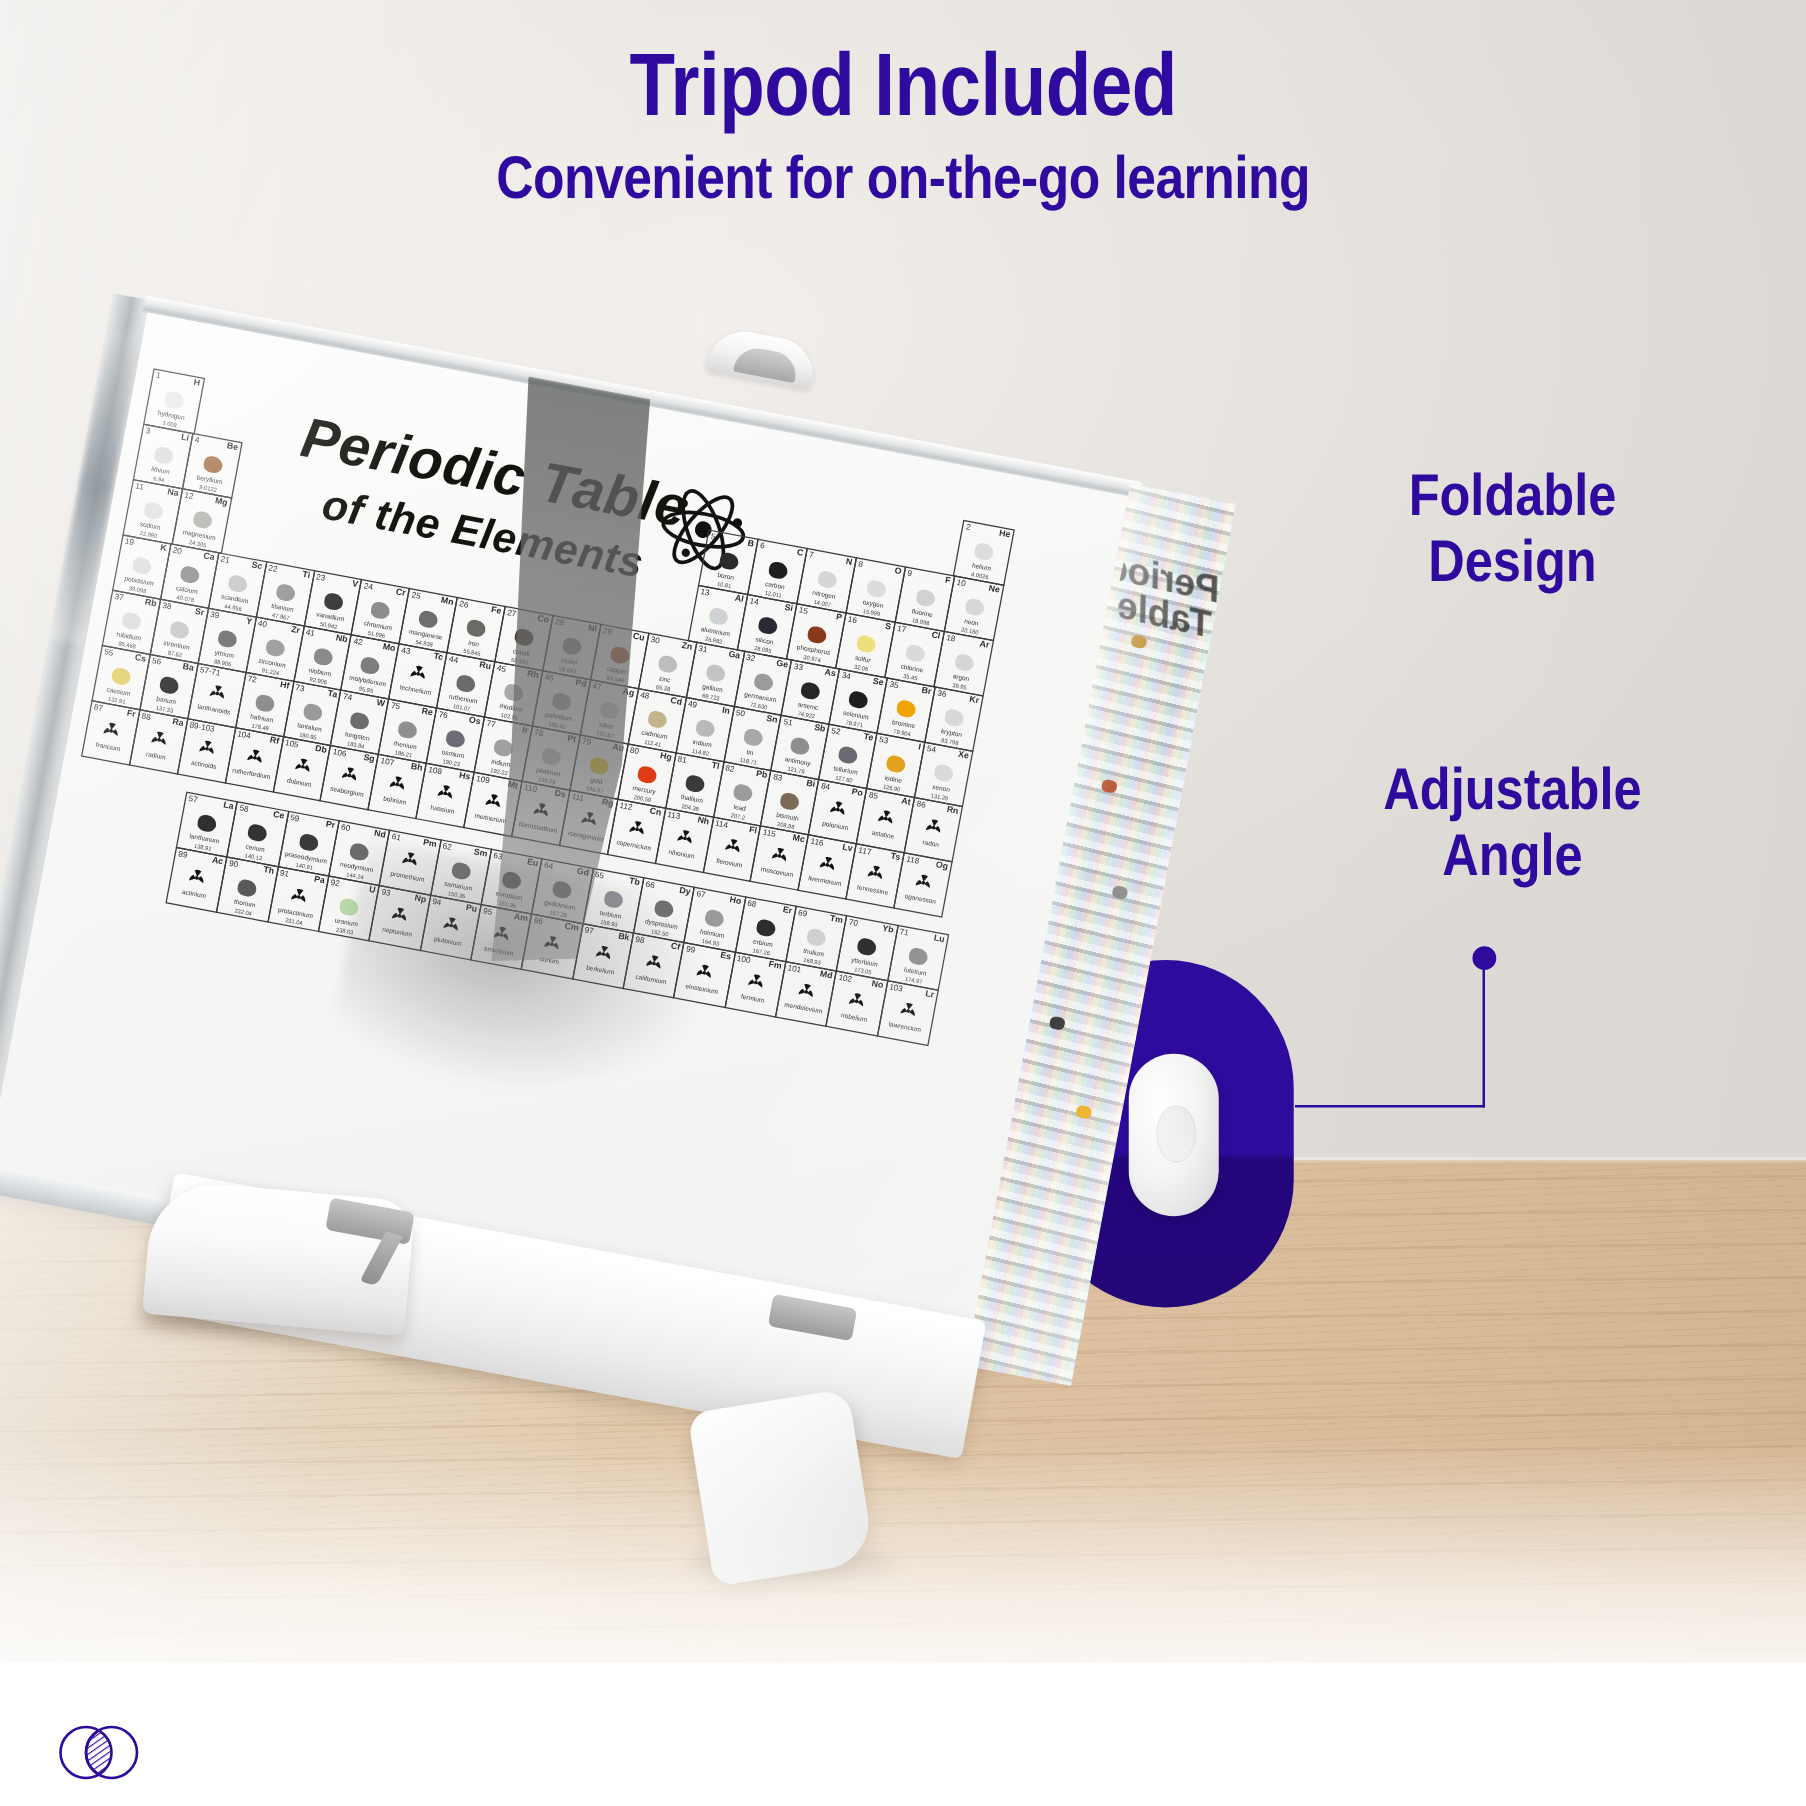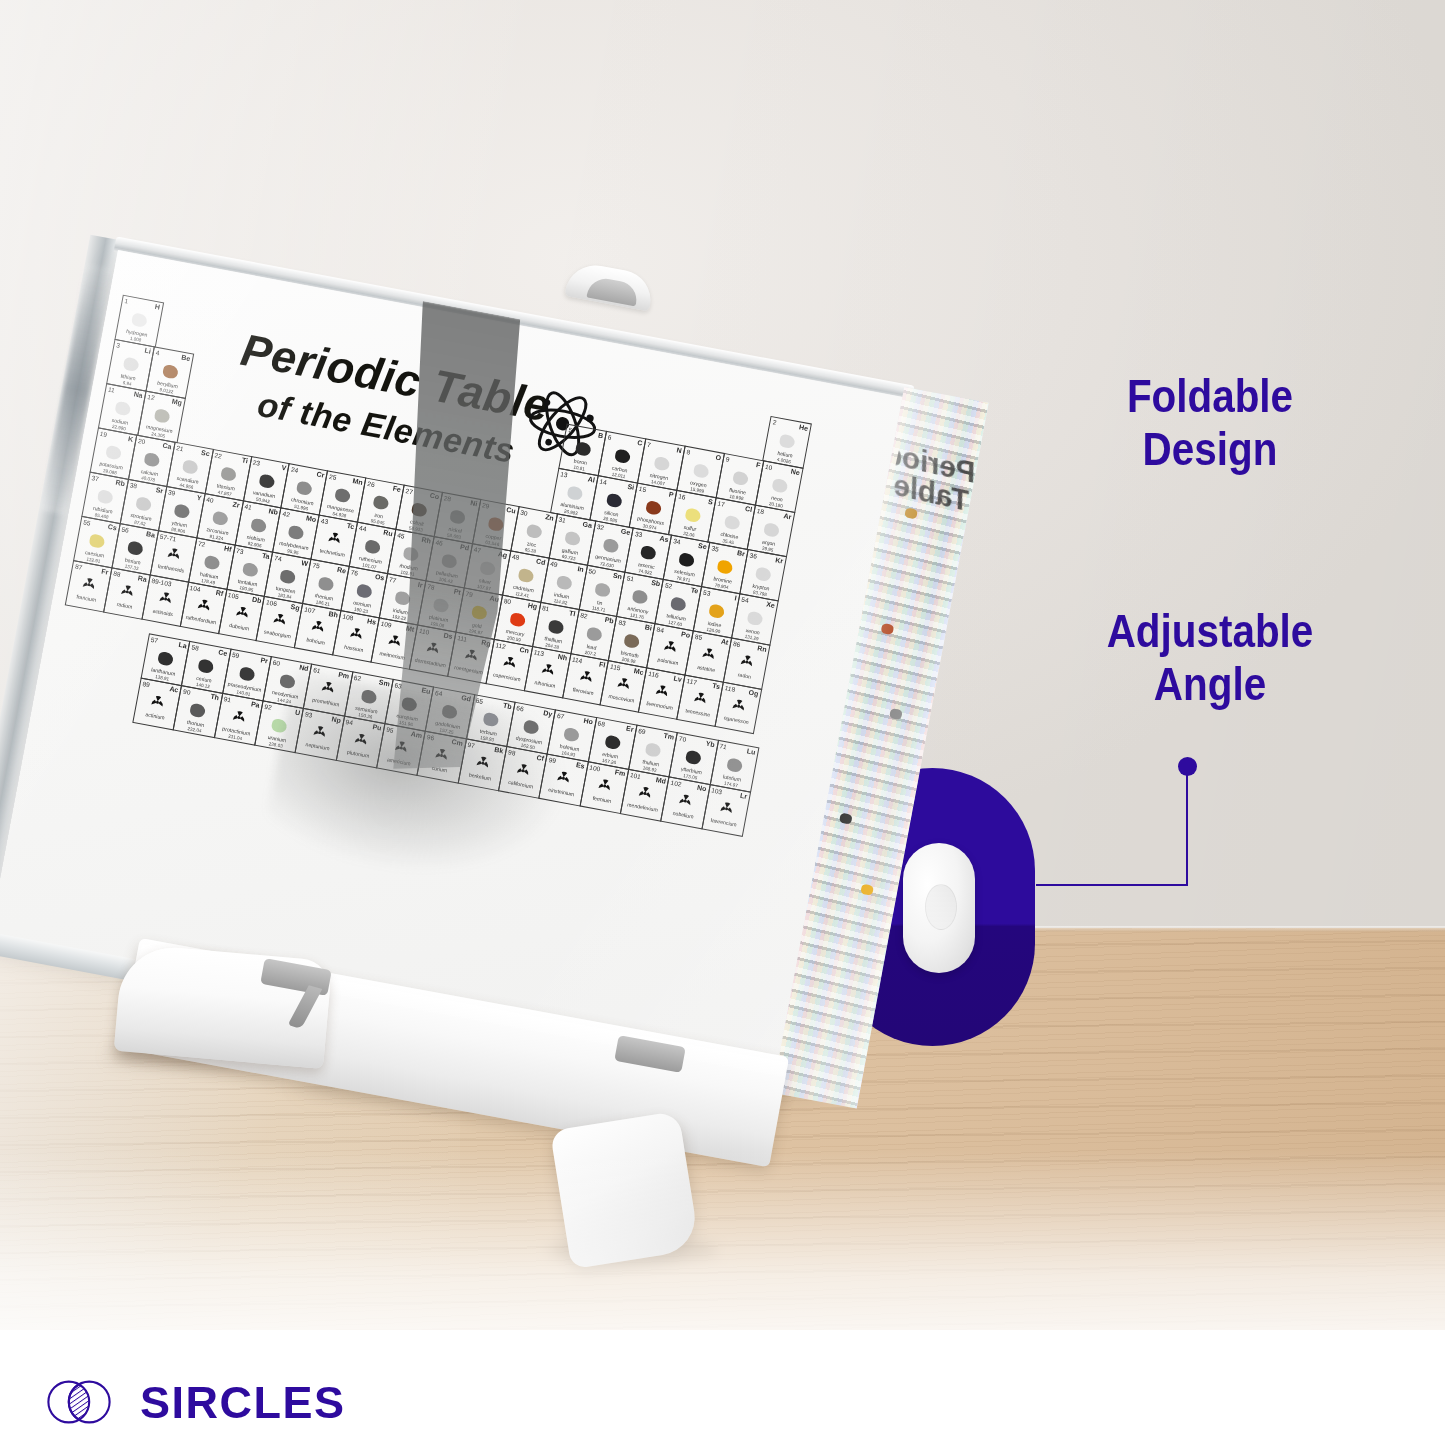--- a/index.html
+++ b/index.html
@@ -312,20 +312,24 @@
 <div id="stage">
 
   <div class="backdrop"></div>
   <div class="backdrop-vignette"></div>
   <div class="desk"></div>
   <div class="desk-grain"></div>
   <div class="desk-grain2"></div>
   <div class="desk-edge"></div>
   <div class="desk-left-fade"></div>
 
+  <div class="headline">
+    <div class="h1">Tripod Included</div>
+    <div class="h2">Convenient for on-the-go learning</div>
+  </div>
 
   <div class="hi-disc-wide"></div>
 
   <div class="plate-shadow"></div>
 
   <div class="leaf2"></div>
 
   <div class="plate-wrap">
     <div class="plate-leftedge"></div>
     <div class="plate-leftedge-sheen"></div>
@@ -1458,16 +1462,15 @@
           <circle cx="48" cy="40" r="34"></circle>
         </clipPath>
       </defs>
       <circle cx="48" cy="40" r="34" fill="none" stroke="#2e0b9e" stroke-width="3.5"></circle>
       <circle cx="82" cy="40" r="34" fill="none" stroke="#2e0b9e" stroke-width="3.5"></circle>
       <g clip-path="url(#lens)">
         <circle cx="82" cy="40" r="34" fill="url(#hatch)"></circle>
         <circle cx="82" cy="40" r="34" fill="none" stroke="#2e0b9e" stroke-width="3.5"></circle>
       </g>
     </svg>
-    <div class="logo-text">SIRCLES</div>
   </div>
 
 </div>
 
 </body></html>

